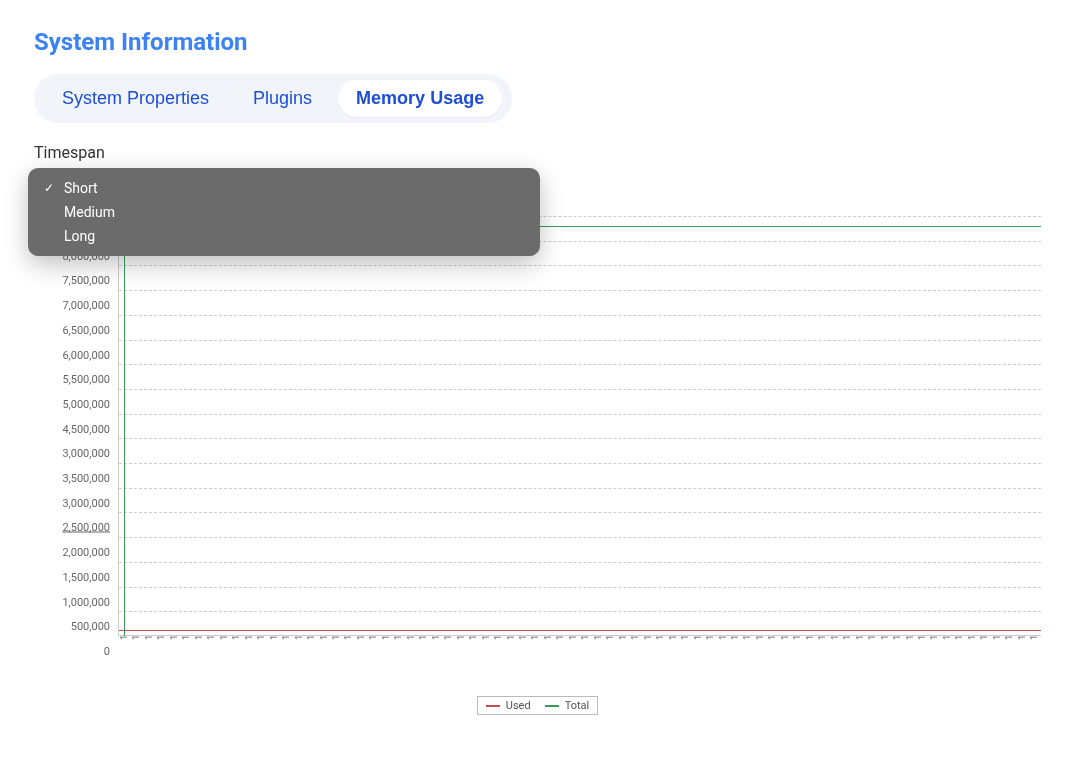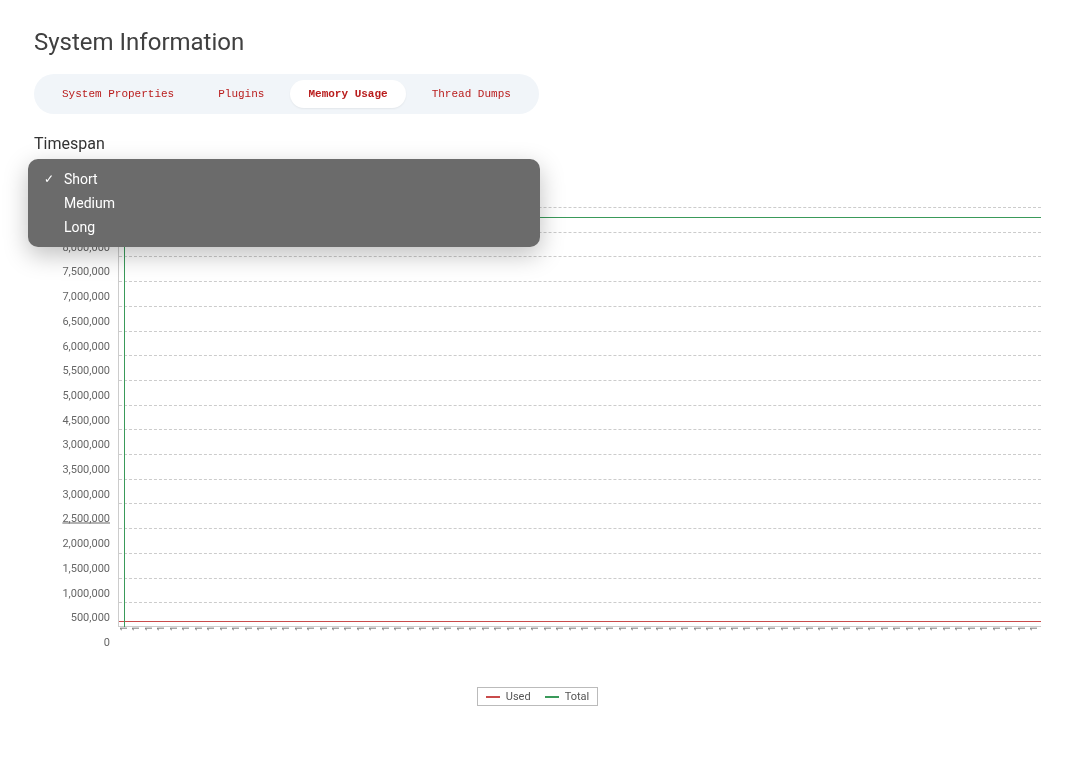--- a/index.html
+++ b/index.html
@@ -7,44 +7,43 @@
       font-family: -apple-system, BlinkMacSystemFont, "Segoe UI", Roboto, sans-serif;
       background: #fff;
       padding: 28px 34px;
       width: 1075px;
       height: 757px;
       overflow: hidden;
       color: #333;
     }
     .page-title {
       font-size: 24px;
-      font-weight: 400;
-      color: #404040;
+      font-weight: 700;
+      color: #3b82f6;
       margin-bottom: 18px;
     }
     .tab-bar {
       display: flex;
       align-items: center;
       gap: 8px;
       background: #f1f5f9;
       border-radius: 24px;
       padding: 6px 10px;
       width: fit-content;
       margin-bottom: 20px;
     }
     .tab {
       padding: 8px 18px;
       border-radius: 20px;
-      font-size: 11px;
-      color: #b91c1c;
+      font-size: 18px;
+      color: #1d4ed8;
       background: transparent;
       cursor: pointer;
       border: none;
       white-space: nowrap;
-      font-family: Liberation Mono, monospace;
     }
     .tab.active {
       background: #fff;
       font-weight: 600;
       box-shadow: 0 1px 2px rgba(0,0,0,0.06);
     }
     .field-label {
       font-size: 16px;
       color: #333;
       margin-bottom: 6px;
@@ -166,21 +165,20 @@
   </style>
 </head>
 <body>
 
 <h1 class="page-title">System Information</h1>
 
 <div class="tab-bar">
   <button class="tab">System Properties</button>
   <button class="tab">Plugins</button>
   <button class="tab active">Memory Usage</button>
-  <button class="tab">Thread Dumps</button>
 </div>
 
 <div class="field-label">Timespan</div>
 
 <div class="select-wrap">
   <div class="select-box"></div>
   <div class="dropdown">
     <div class="dropdown-item">
       <span class="check">✓</span>
       <span>Short</span>

